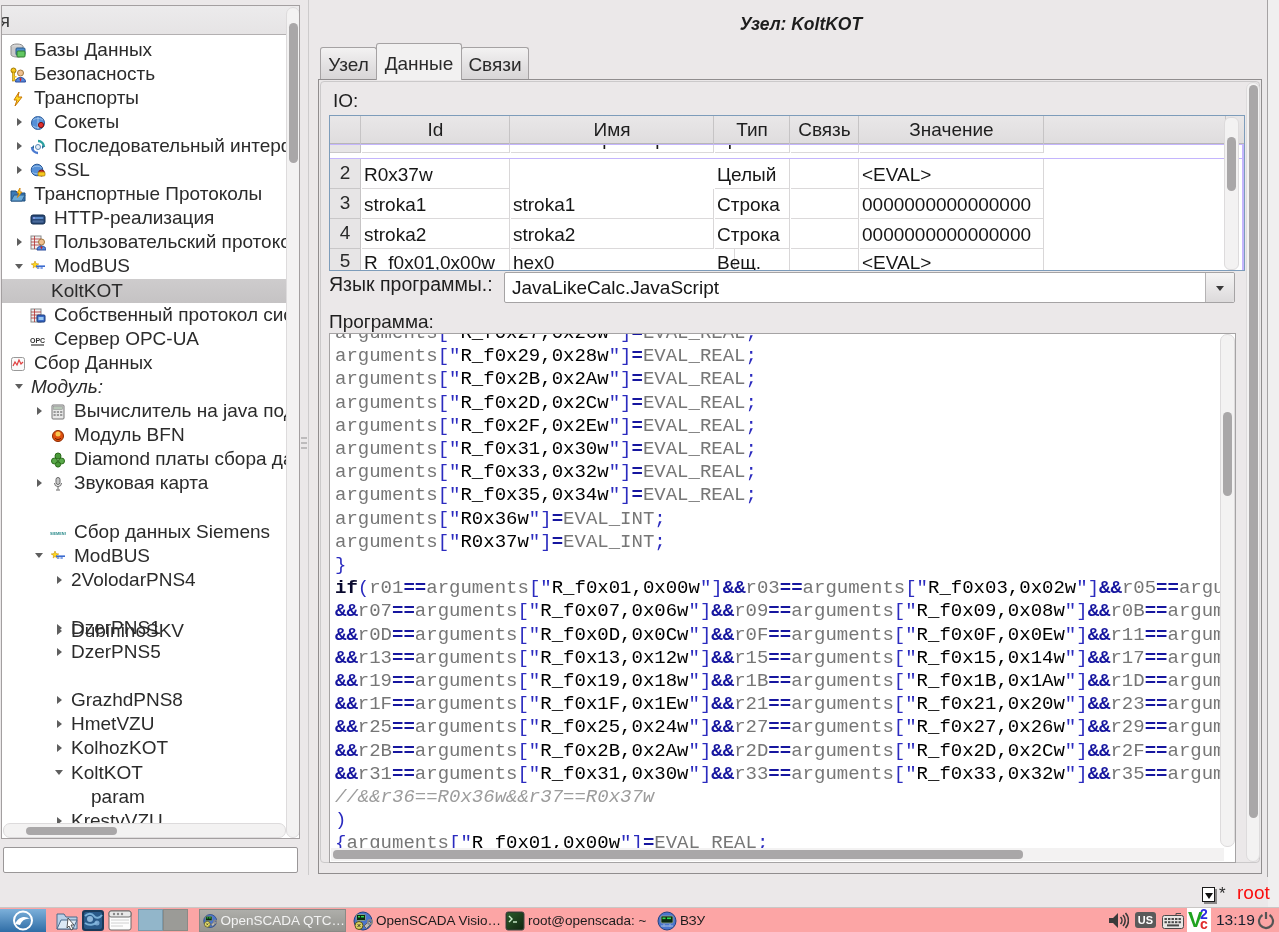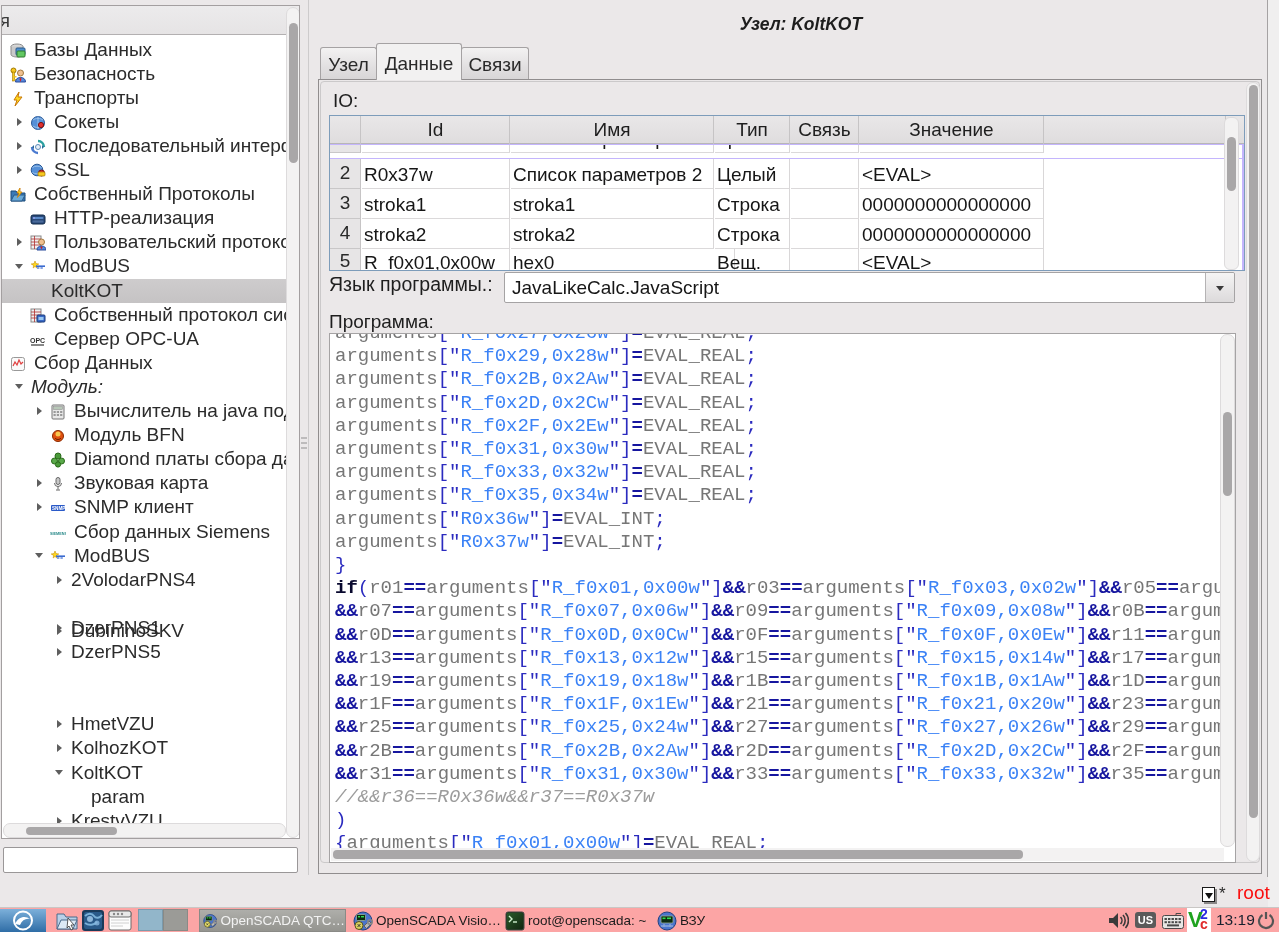--- a/index.html
+++ b/index.html
@@ -59,21 +59,21 @@
 #cbtn{position:absolute;right:0px;top:0px;width:29px;height:29px;
  border-left:1px solid #b5b3b4;background:linear-gradient(#f5f4f4,#dcdadb);border-radius:0 2px 2px 0}
 #cbtn:after{content:"";position:absolute;left:10px;top:13px;width:0;height:0;
  border-top:5px solid #3a3a3a;border-left:4px solid transparent;border-right:4px solid transparent}
 #prglbl{position:absolute;left:329px;top:311px;font-size:19px;color:#1e1e1e}
 
 #ed{position:absolute;left:329px;top:333px;width:907px;height:530px;
  border:1px solid #a5a3a4;background:#fff;overflow:hidden}
 #code{position:absolute;left:5px;top:-12px;font-family:"Liberation Mono",monospace;
  font-size:19px;line-height:23.2px;color:#767676;white-space:pre}
-.br{color:#2b2bbf}.st{color:#3b82f6}.op{color:#16169f;font-weight:bold}
+.br{color:#2b2bbf}.st{color:#000000}.op{color:#16169f;font-weight:bold}
 .kw{color:#08082e;font-weight:bold}.cm{color:#9c9c9c;font-style:italic}
 #edh{position:absolute;left:1px;bottom:1px;width:893px;height:13px;background:#f3f2f2}
 #edht{position:absolute;left:2px;top:2px;width:690px;height:9px;background:#a9a7a8;border-radius:4px}
 
 #sgrip{position:absolute;left:1202px;top:887px;width:13px;height:15px;background:#fff;
  border:1px solid #1a1a1a;box-shadow:2px 2px 0 #8a8888}
 #sgrip:after{content:"";position:absolute;left:2px;top:5px;width:0;height:0;
  border-top:6px solid #111;border-left:4px solid transparent;border-right:4px solid transparent}
 #star{position:absolute;left:1219px;top:884px;font-size:17px;color:#2a2a2a}
 #root{position:absolute;left:1237px;top:882px;font-size:19px;color:#fa0f0f}
@@ -146,21 +146,21 @@
             <rect x="8" y="9" width="7" height="4" rx="1" fill="#f8c820" stroke="#a07800" stroke-width="0.7"></rect>
           </svg></span>
         <span class="tx" style="left:52px">SSL</span>
       </div>
 <div class="r" style="top:146.1px">
         <span class="ic" style="left:8px"><svg width="16" height="16">
             <path d="M1 4h5l1.5 2H15v8H1z" fill="#3a7ab8" stroke="#1a4a78"></path>
             <path d="M1 14l3-6h11l-3 6z" fill="#6aaad8" stroke="#2a5a8a"></path>
             <path d="M10 1L7 6h2l-1.6 4.5L12 5h-2z" fill="#ffd820" stroke="#c87808" stroke-width="0.8"></path>
           </svg></span>
-        <span class="tx" style="left:32px">Собственный Протоколы</span>
+        <span class="tx" style="left:32px">Транспортные Протоколы</span>
       </div>
 <div class="r" style="top:170.2px">
         <span class="ic" style="left:28px"><svg width="16" height="16">
             <rect x="1" y="4" width="14" height="9" rx="2" fill="#2a4a7a" stroke="#102a4a"></rect>
             <rect x="2.5" y="6" width="11" height="2" rx="1" fill="#5a8ac8"></rect>
             <rect x="2.5" y="9.5" width="11" height="2" rx="1" fill="#4a6a9a"></rect>
             <circle cx="4" cy="7" r="0.8" fill="#baf"></circle>
           </svg></span>
         <span class="tx" style="left:52px">HTTP-реализация</span>
       </div>
@@ -250,28 +250,20 @@
       </div>
 <div class="r" style="top:435.3px">
         <span class="ar" style="left:35px"></span>
         <span class="ic" style="left:48px"><svg width="16" height="16">
             <rect x="6" y="1.5" width="4" height="7" rx="2" fill="#c8c8c8" stroke="#666"></rect>
             <path d="M4.5 7a3.5 3.5 0 007 0" fill="none" stroke="#666"></path>
             <path d="M8 10.5v3M6 14h4" stroke="#666"></path>
           </svg></span>
         <span class="tx" style="left:72px">Звуковая карта</span>
       </div>
-<div class="r" style="top:459.4px">
-        <span class="ar" style="left:35px"></span>
-        <span class="ic" style="left:48px"><svg width="16" height="16">
-            <rect x="1" y="5" width="14" height="6" rx="1" fill="#2a5ac8"></rect>
-            <text x="2" y="10" font-family="Liberation Sans" font-size="4.6" font-weight="bold" fill="#fff">SNMP</text>
-          </svg></span>
-        <span class="tx" style="left:72px">SNMP клиент</span>
-      </div>
 <div class="r" style="top:483.5px">
         <span class="ic" style="left:48px"><svg width="16" height="16">
             <text x="0" y="10" font-family="Liberation Sans" font-size="3.8" font-weight="bold" fill="#2a8a8a">SIEMENS</text>
           </svg></span>
         <span class="tx" style="left:72px">Сбор данных Siemens</span>
       </div>
 <div class="r" style="top:507.6px">
         <span class="ad" style="left:33px"></span>
         <span class="ic" style="left:48px"><svg width="16" height="16">
             <path d="M5 2l1 2.6L8.8 5 6.4 6.4 6.8 9 5 7.4 3.2 9l.4-2.6L1.2 5 4 4.6z" fill="#ffd820" stroke="#c89008" stroke-width="0.6"></path>
@@ -289,20 +281,24 @@
         <span class="ar" style="left:55px"></span>
         <span class="tx" style="left:69px">DubininoSKV</span>
       </div>
 <div class="r" style="top:579.9px">
         <span class="ar" style="left:55px"></span>
         <span class="tx" style="left:69px">DzerPNS1</span>
       </div>
 <div class="r" style="top:604.0px">
         <span class="ar" style="left:55px"></span>
         <span class="tx" style="left:69px">DzerPNS5</span>
+      </div>
+<div class="r" style="top:652.2px">
+        <span class="ar" style="left:55px"></span>
+        <span class="tx" style="left:69px">GrazhdPNS8</span>
       </div>
 <div class="r" style="top:676.3px">
         <span class="ar" style="left:55px"></span>
         <span class="tx" style="left:69px">HmetVZU</span>
       </div>
 <div class="r" style="top:700.4px">
         <span class="ar" style="left:55px"></span>
         <span class="tx" style="left:69px">KolhozKOT</span>
       </div>
 <div class="r" style="top:724.5px">
@@ -353,21 +349,20 @@
 <div class="tc" style="left:181px;width:203px;line-height:23px">Список параметров 1</div>
 <div class="tc" style="left:385px;width:75px;line-height:23px">Целый</div>
 <div class="tc" style="left:461px;width:68px;line-height:23px"></div>
 <div class="tc" style="left:530px;width:184px;line-height:23px">&lt;EVAL&gt;</div>
 </div>
     </div>
 <div class="tr" style="top:43px;height:30px;overflow:hidden">
 <div style="position:absolute;left:0;top:0px;width:912px;height:30px">
 <div class="nc" style="height:30px;line-height:28px">2</div>
 <div class="tc" style="left:32px;width:148px;line-height:23px">R0x37w</div>
-<div class="tc" style="left:181px;width:203px;line-height:23px">Список параметров 2</div>
 <div class="tc" style="left:385px;width:75px;line-height:23px">Целый</div>
 <div class="tc" style="left:461px;width:68px;line-height:23px"></div>
 <div class="tc" style="left:530px;width:184px;line-height:23px">&lt;EVAL&gt;</div>
 </div>
     </div>
 <div class="tr" style="top:73px;height:30px;overflow:hidden">
 <div style="position:absolute;left:0;top:0px;width:912px;height:30px">
 <div class="nc" style="height:30px;line-height:28px">3</div>
 <div class="tc" style="left:32px;width:148px;line-height:23px">stroka1</div>
 <div class="tc" style="left:181px;width:203px;line-height:23px">stroka1</div>

